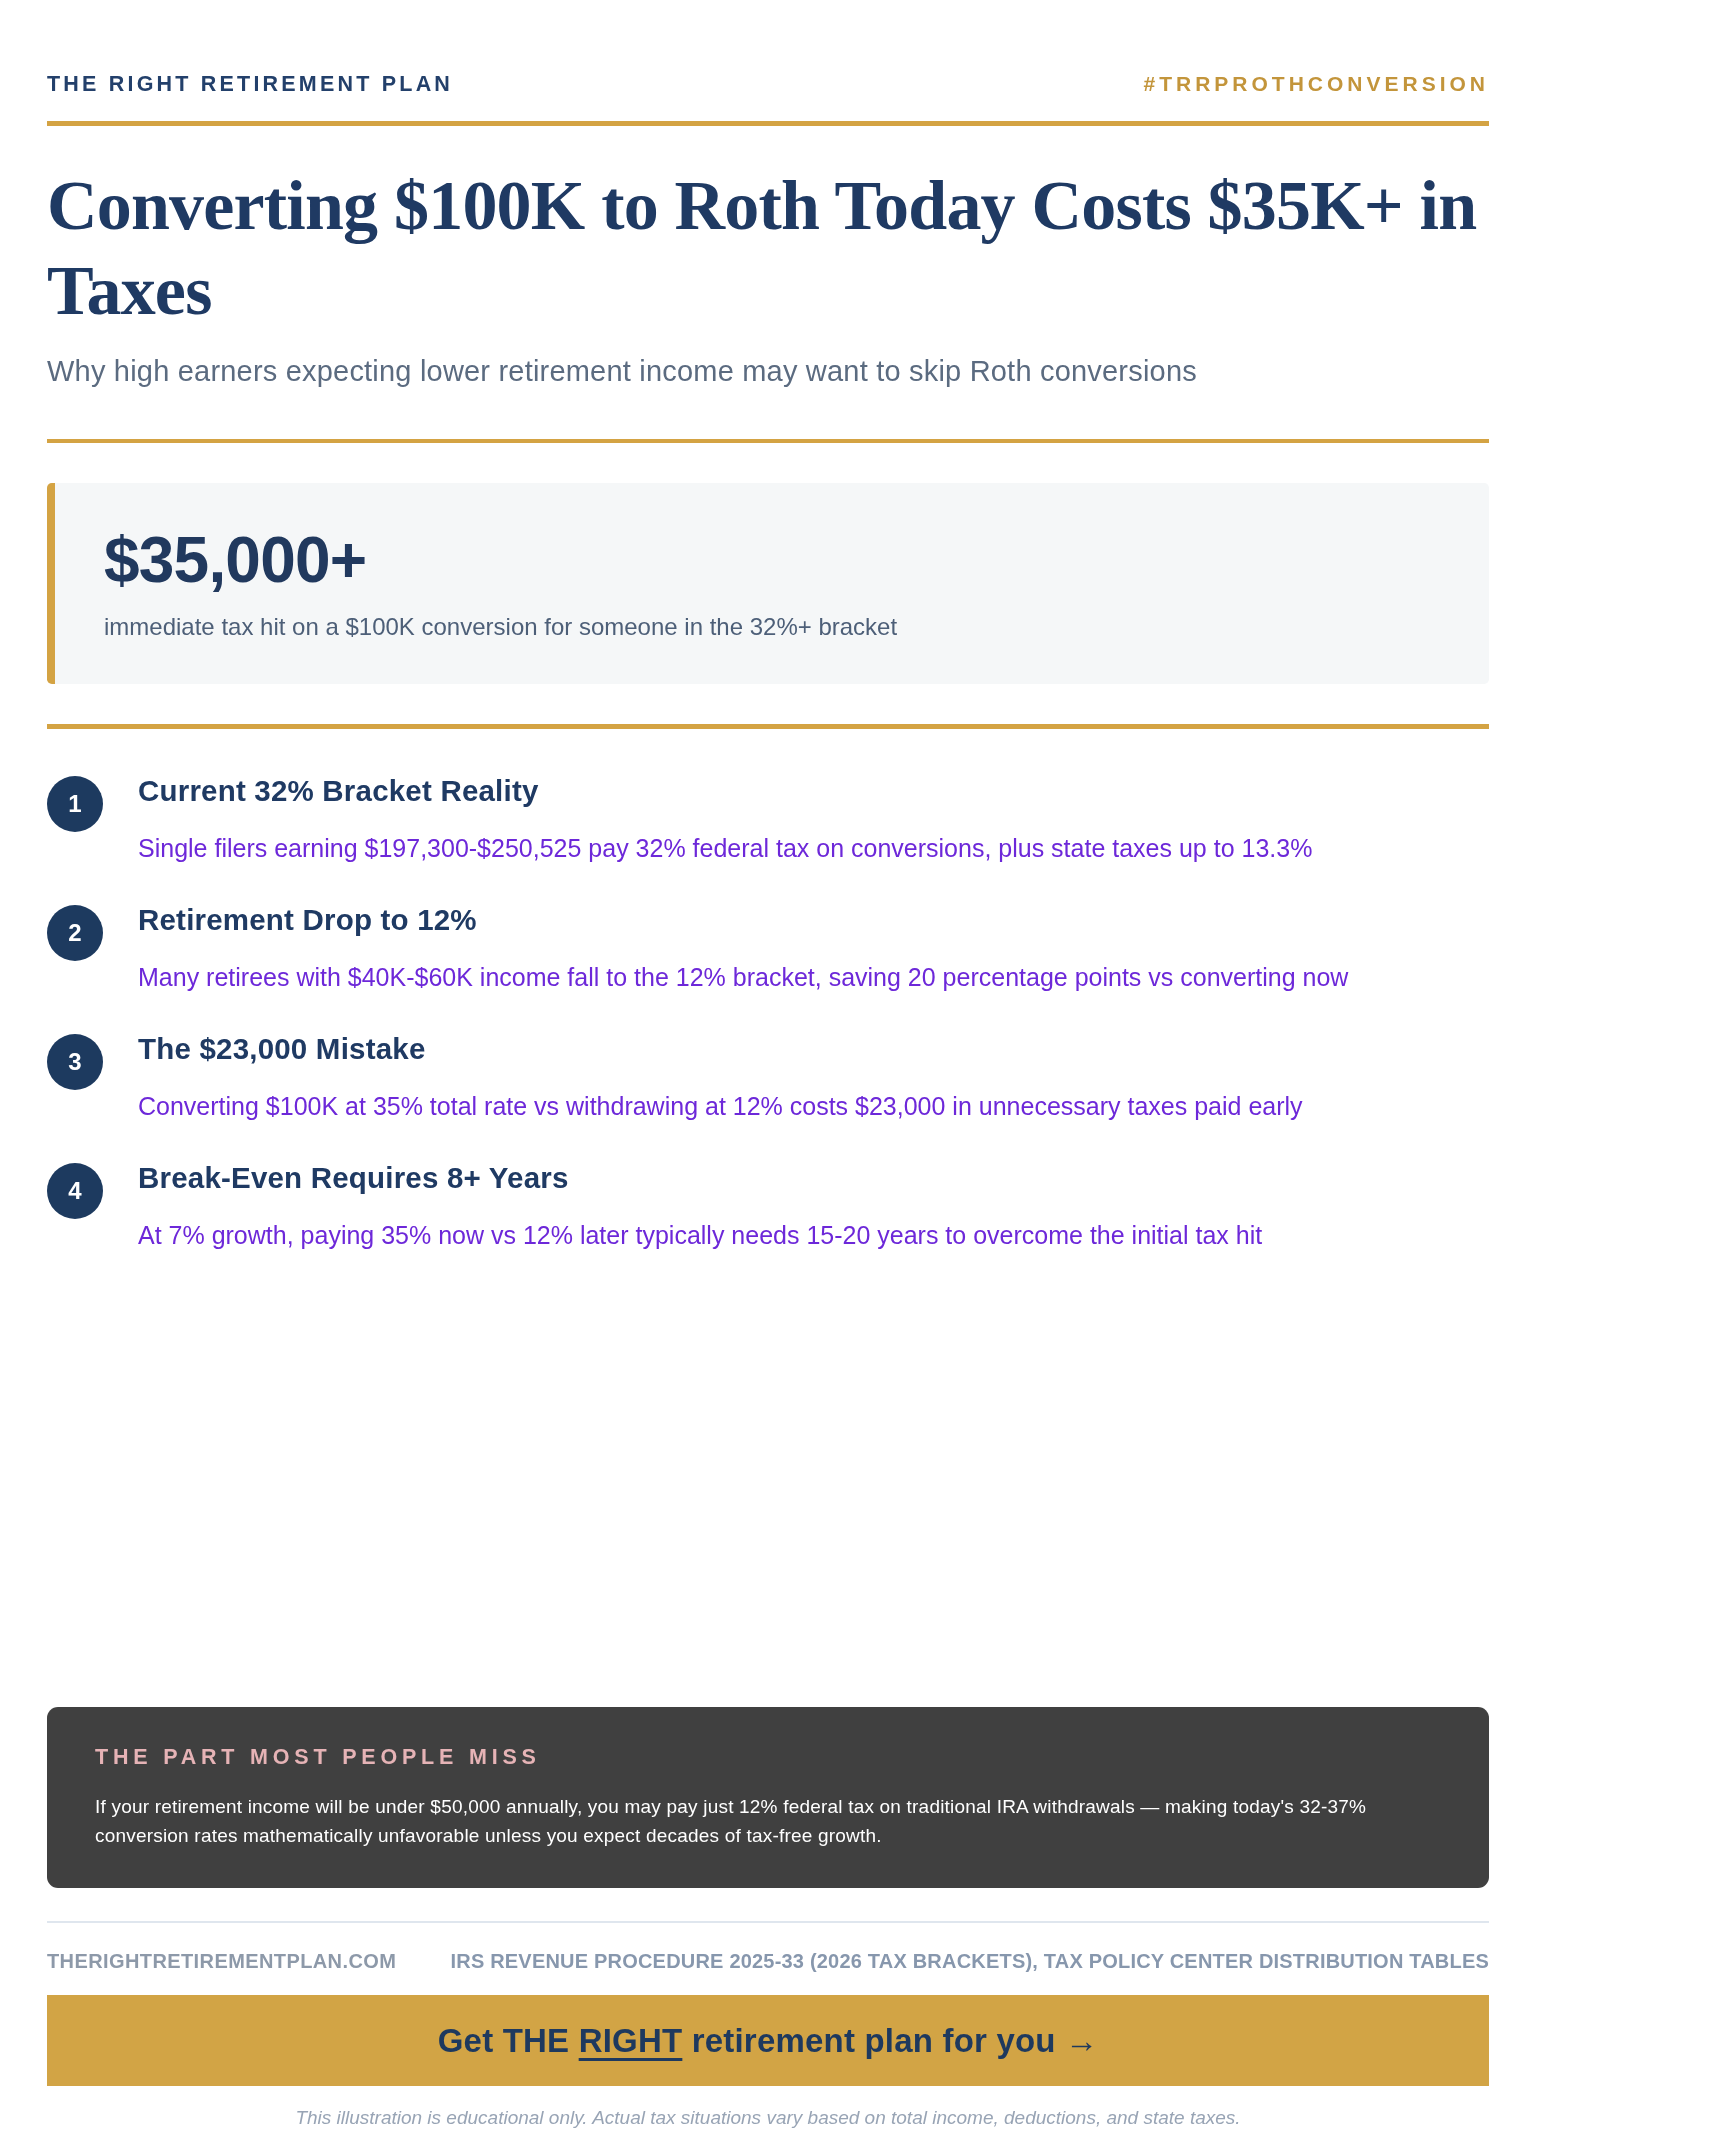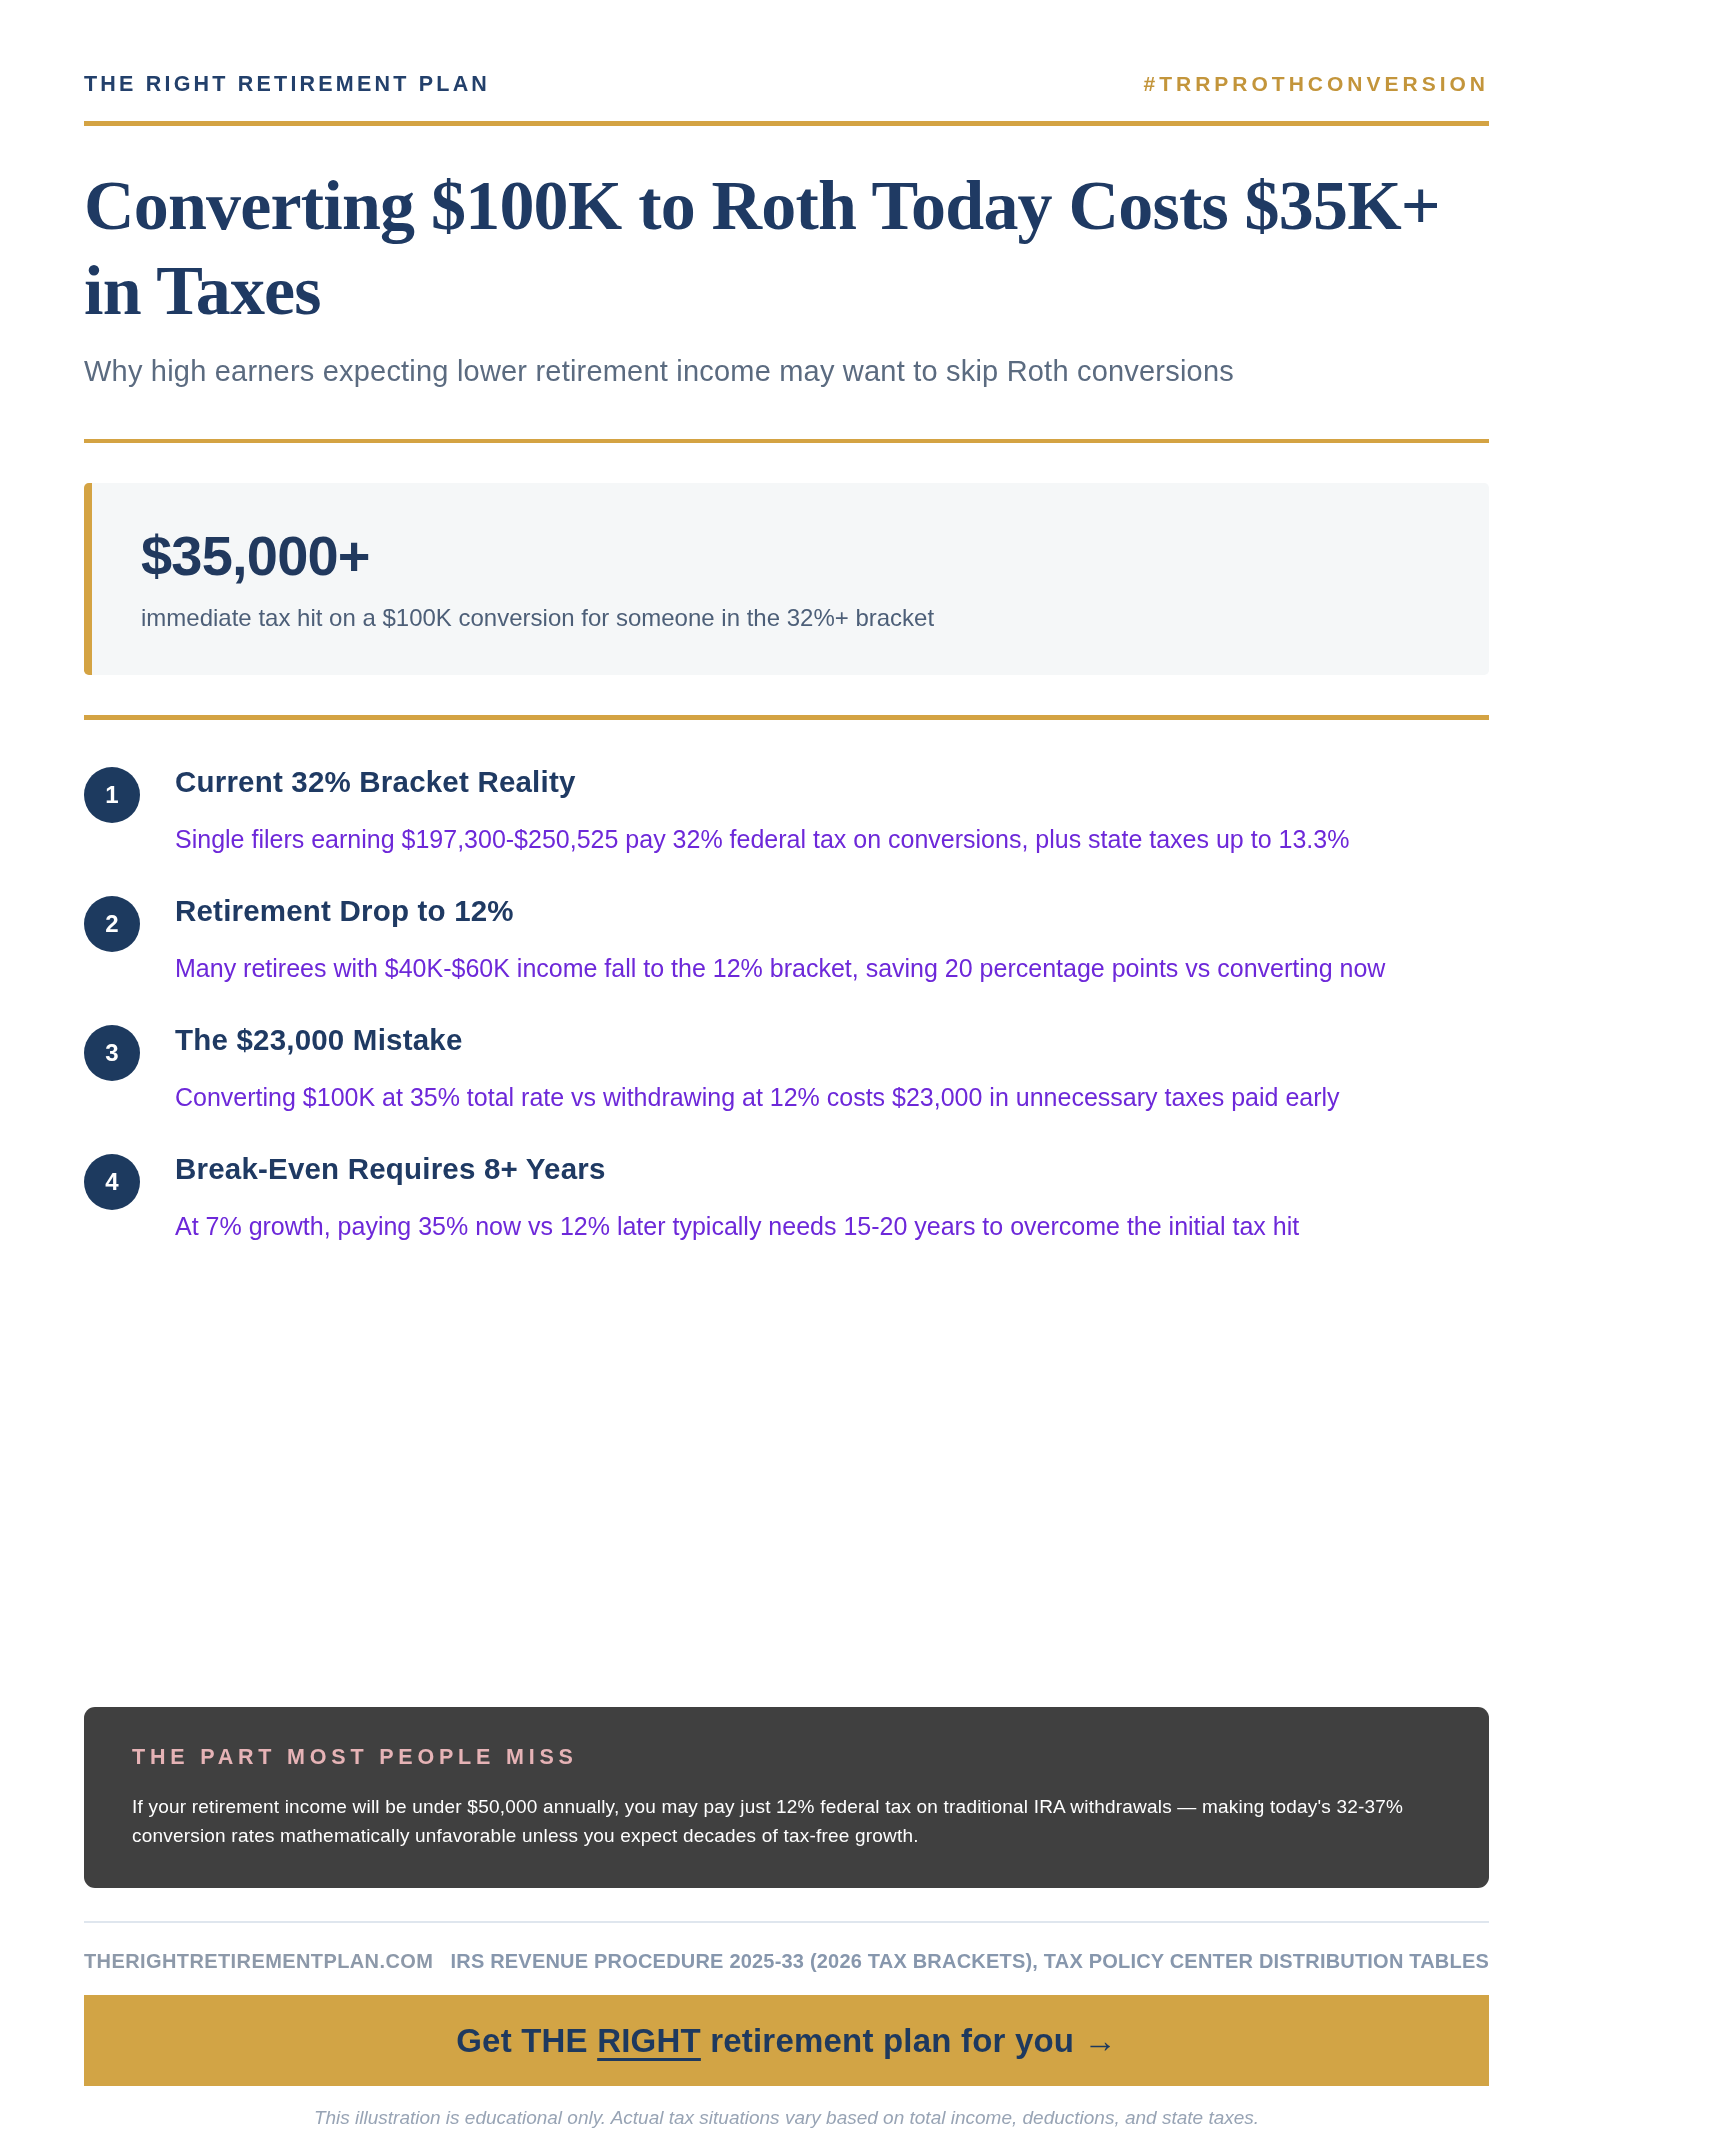--- a/index.html
+++ b/index.html
@@ -3,21 +3,21 @@
 <meta charset="utf-8">
 <style>
   * { margin: 0; padding: 0; box-sizing: border-box; }
   html, body { background: #ffffff; }
   .page {
     width: 1565px;
     height: 2151px;
     background: #ffffff;
     display: flex;
     flex-direction: column;
-    padding: 72px 76px 22px 84px;
+    padding: 72px 76px 22px 47px;
     font-family: "Liberation Sans", sans-serif;
     color: #1e395e;
     overflow: hidden;
   }
 
   
   .topbar { display: flex; justify-content: space-between; align-items: baseline; }
   .brand {
     font-size: 21.5px; font-weight: bold; letter-spacing: 3.2px;
     color: #23406b;
@@ -51,21 +51,21 @@
 
   
   .stat-box {
     margin-top: 40px;
     background: #f5f7f8;
     border-left: 8.8px solid #d4a343;
     border-radius: 4.8px;
     padding: 40px 49px 43px 49px;
   }
   .stat-value {
-    font-size: 56px;
+    font-size: 64px;
     font-weight: 800;
     letter-spacing: -0.8px;
     color: #21395e;
   }
   .stat-caption {
     margin-top: 16px;
     font-size: 24px;
     color: #4d5f78;
   }
 

